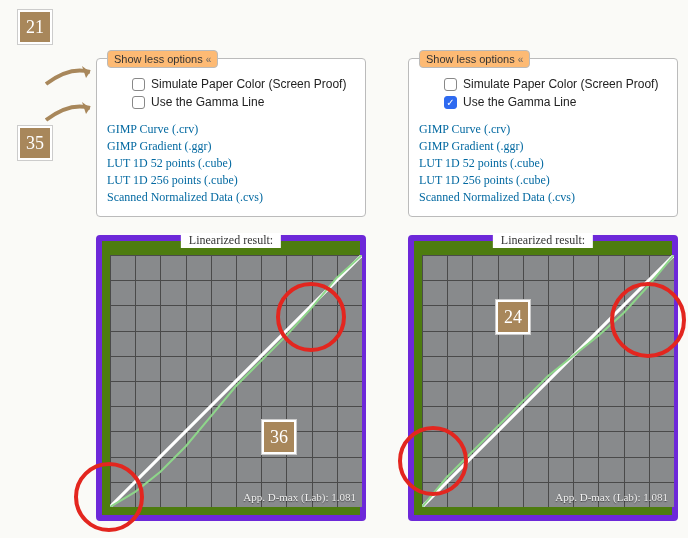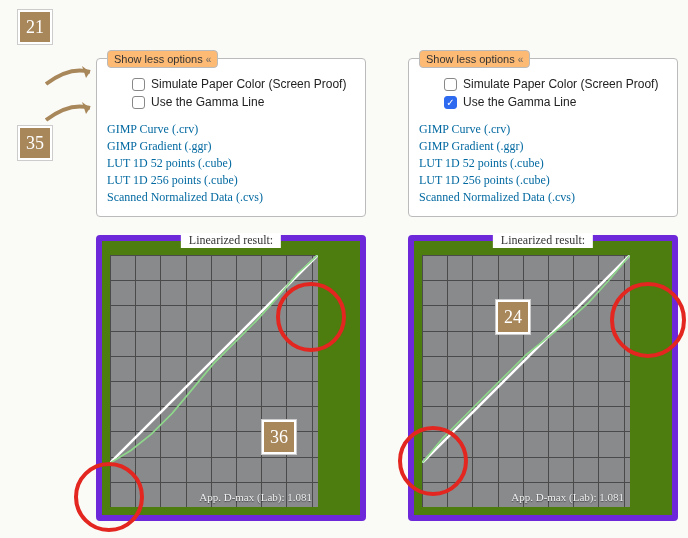--- a/index.html
+++ b/index.html
@@ -89,21 +89,21 @@
     top: -8px;
     left: 50%;
     transform: translateX(-50%);
     background: #fff;
     padding: 0 8px;
     font-family: Georgia, serif;
     font-size: 12px;
     color: #333;
   }
   .graph {
-    width: 208px;
+    width: 252px;
     height: 252px;
     position: relative;
   }
   .grid-bg {
     position: absolute;
     inset: 0;
     background: #888a8c;
     background-image:
       repeating-linear-gradient(to right, #4a4a4a 0 1px, transparent 1px 25.2px),
       repeating-linear-gradient(to bottom, #4a4a4a 0 1px, transparent 1px 25.2px);

